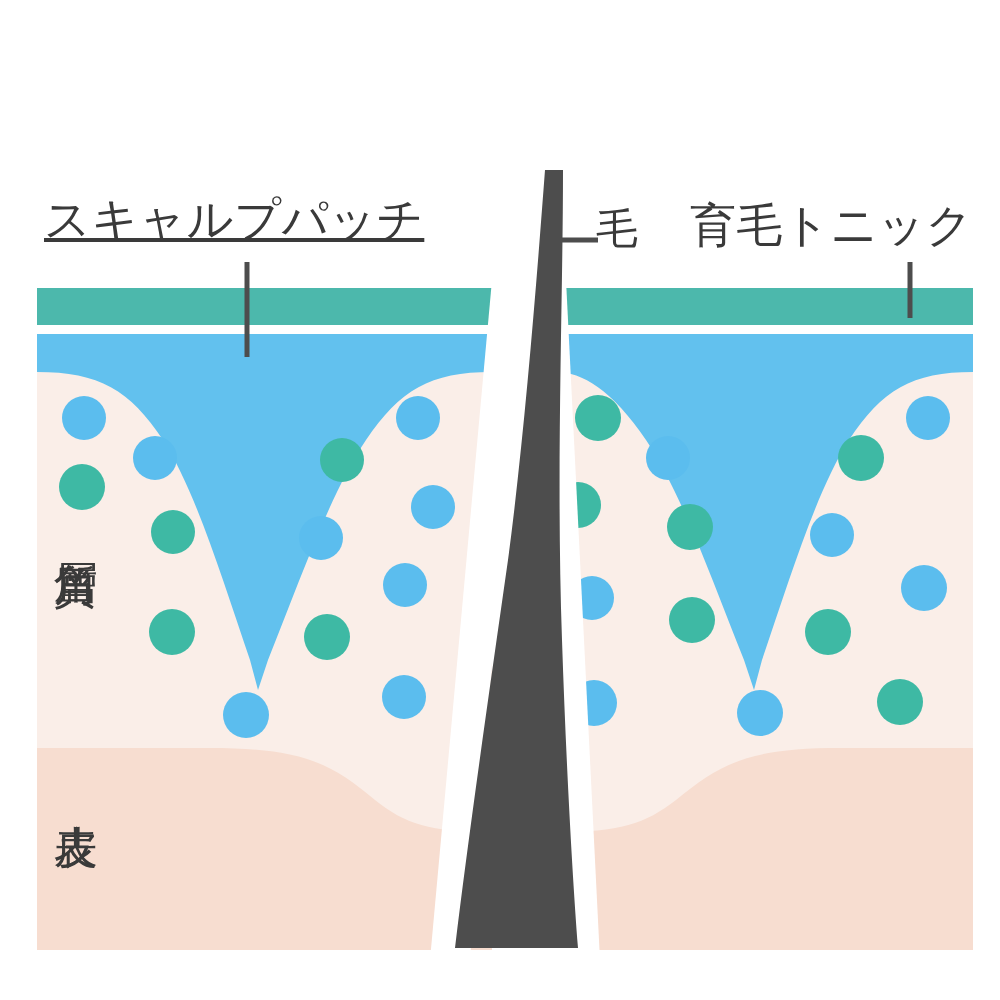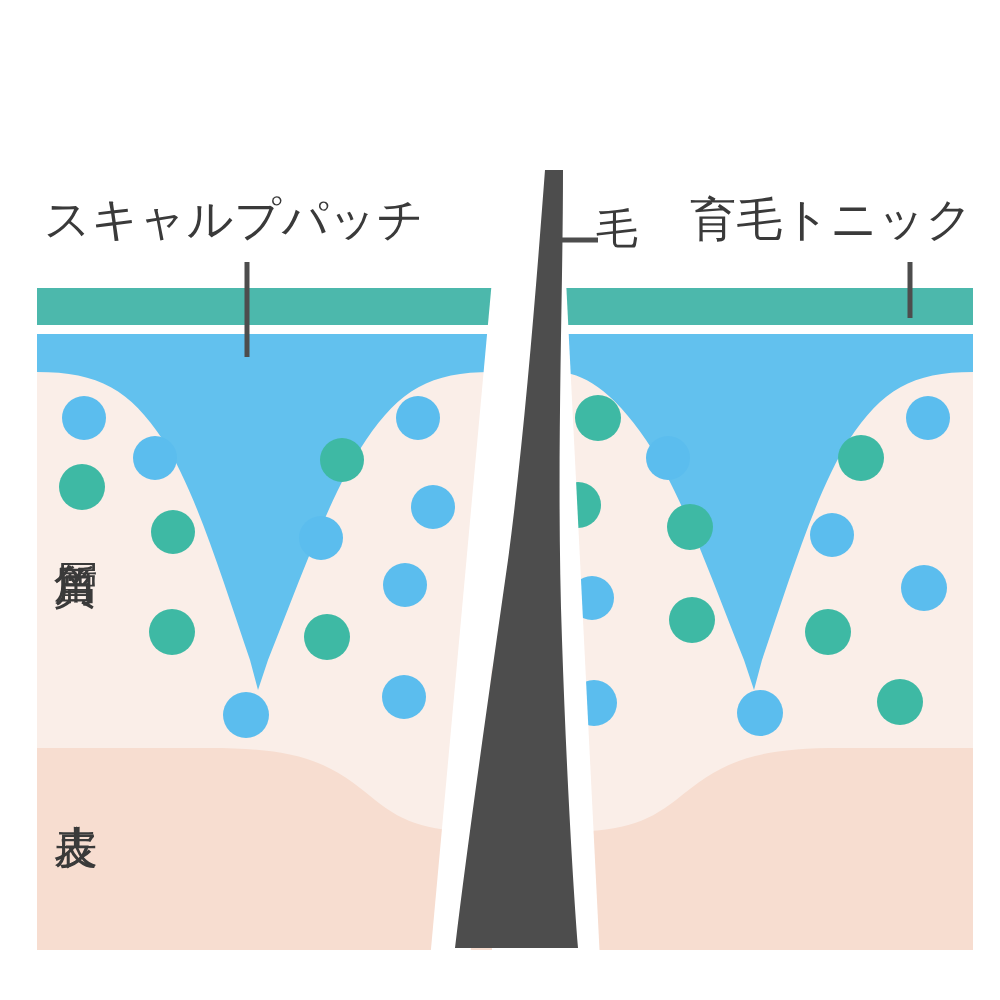--- a/index.html
+++ b/index.html
@@ -31,29 +31,30 @@
     color: #3a3a3a;
     font-size: 46px;
     line-height: 1.0;
     letter-spacing: 0.01em;
     white-space: nowrap;
     font-family: "DejaVu Sans", "Liberation Sans", sans-serif;
   }
   #label-scalp-patch {
     left: 44px;
     top: 196px;
+    text-decoration: underline;
   }
   #label-hair {
     left: 596px;
     top: 208px;
     font-size: 42px;
   }
   #label-tonic {
     left: 690px;
-    top: 196px;
+    top: 202px;
   }
   .vlabel {
     position: absolute;
     color: #3a3a3a;
     font-size: 44px;
     line-height: 1.12;
     writing-mode: vertical-rl;
     text-orientation: upright;
     white-space: nowrap;
     font-family: "DejaVu Sans", "Liberation Sans", sans-serif;

